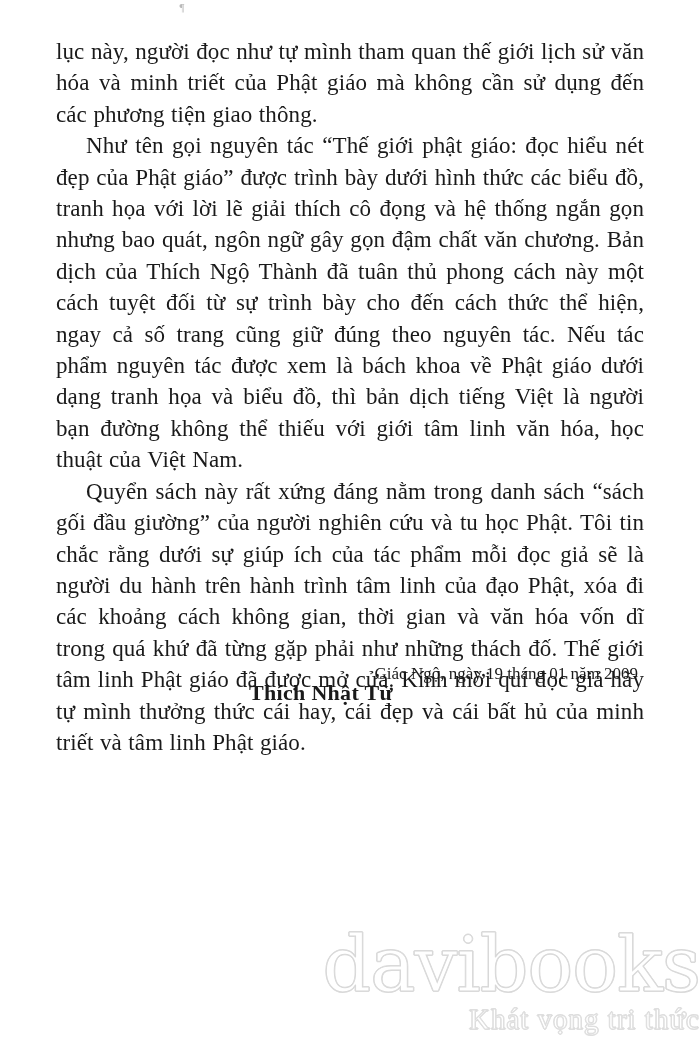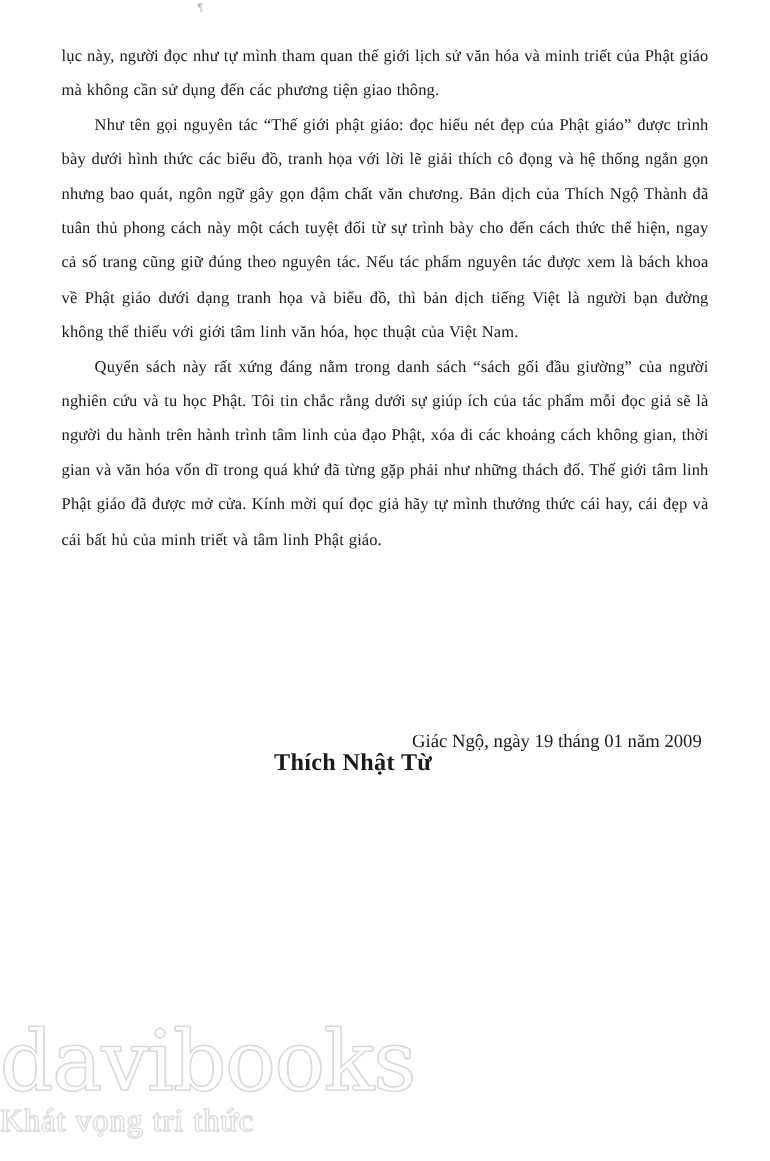--- a/index.html
+++ b/index.html
@@ -34,21 +34,21 @@
     user-select: none;
   }
   .content {
     position: absolute;
     top: 36px;
     left: 56px;
     width: 588px;
   }
   p.para {
     margin: 0;
-    font-size: 15px;
+    font-size: 23px;
     line-height: 31.4px;
     text-align: justify;
     text-justify: inter-word;
     letter-spacing: 0.1px;
     word-spacing: 0.6px;
   }
   p.indent {
     text-indent: 30px;
   }
   .sign-date {
@@ -73,21 +73,21 @@
     line-height: 28px;
     padding-right: 58px;
     box-sizing: border-box;
     letter-spacing: 0.3px;
   }
   .watermark {
     position: absolute;
     left: 0;
     top: 924px;
     width: 700px;
-    text-align: left;
+    text-align: right;
     user-select: none;
     pointer-events: none;
   }
   .watermark .wm-main {
     font-family: "DejaVu Serif", serif;
     font-size: 76px;
     line-height: 82px;
     color: #ffffff;
     -webkit-text-stroke: 1px #d8d8d8;
     text-shadow:

